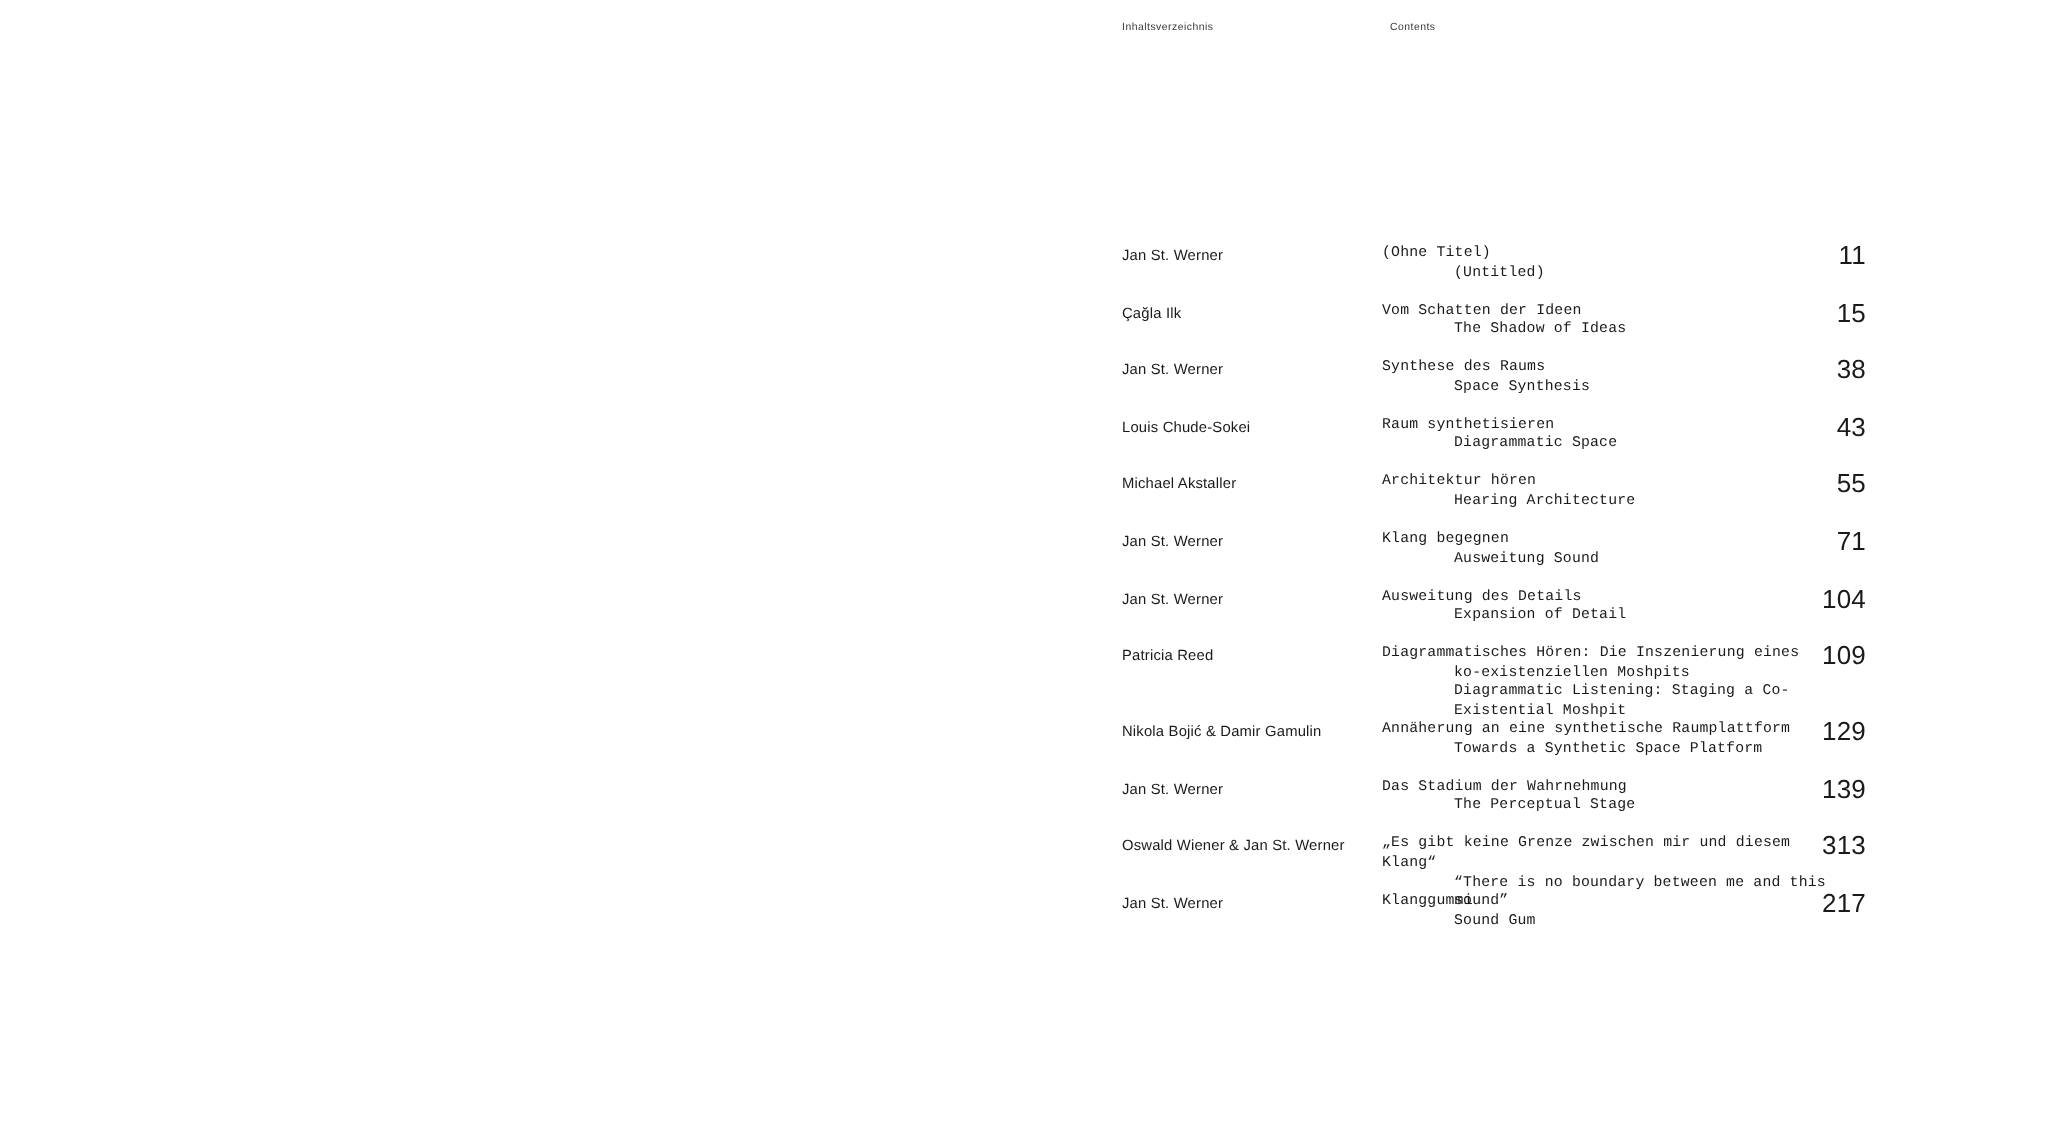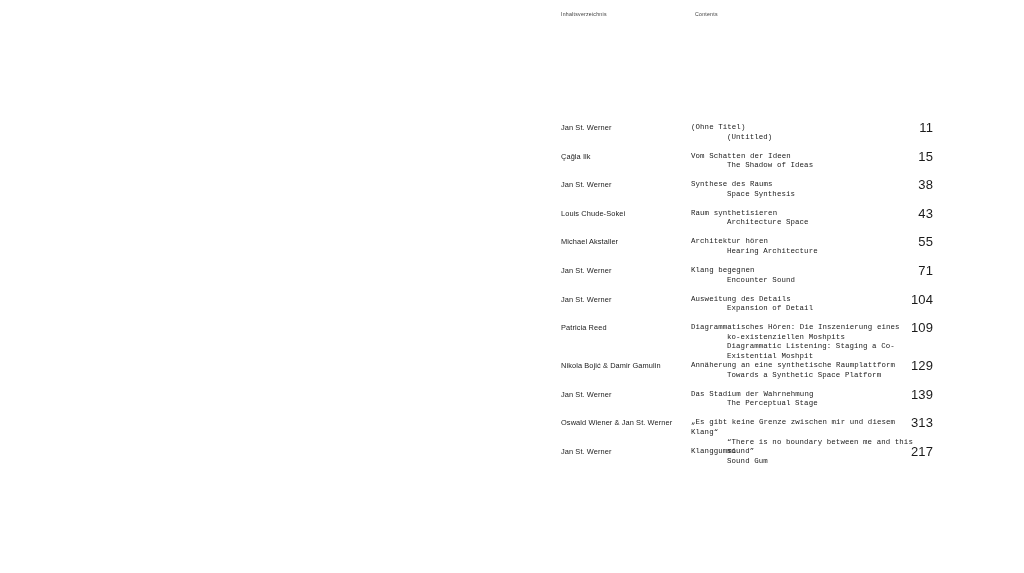--- a/index.html
+++ b/index.html
@@ -119,39 +119,39 @@
         <span class="title-de">Synthese des Raums</span>
         <span class="title-en">Space Synthesis</span>
       </div>
       <div class="col-page">38</div>
     </div>
 
     <div class="toc-row">
       <div class="col-author">Louis Chude-Sokei</div>
       <div class="col-title">
         <span class="title-de">Raum synthetisieren</span>
-        <span class="title-en">Architecture Space</span>
+        <span class="title-en">Diagrammatic Space</span>
       </div>
       <div class="col-page">43</div>
     </div>
 
     <div class="toc-row">
       <div class="col-author">Michael Akstaller</div>
       <div class="col-title">
         <span class="title-de">Architektur hören</span>
         <span class="title-en">Hearing Architecture</span>
       </div>
       <div class="col-page">55</div>
     </div>
 
     <div class="toc-row">
       <div class="col-author">Jan St. Werner</div>
       <div class="col-title">
         <span class="title-de">Klang begegnen</span>
-        <span class="title-en">Encounter Sound</span>
+        <span class="title-en">Ausweitung Sound</span>
       </div>
       <div class="col-page">71</div>
     </div>
 
 
     <div class="toc-row">
       <div class="col-author">Jan St. Werner</div>
       <div class="col-title">
         <span class="title-de">Ausweitung des Details</span>
         <span class="title-en">Expansion of Detail</span>

